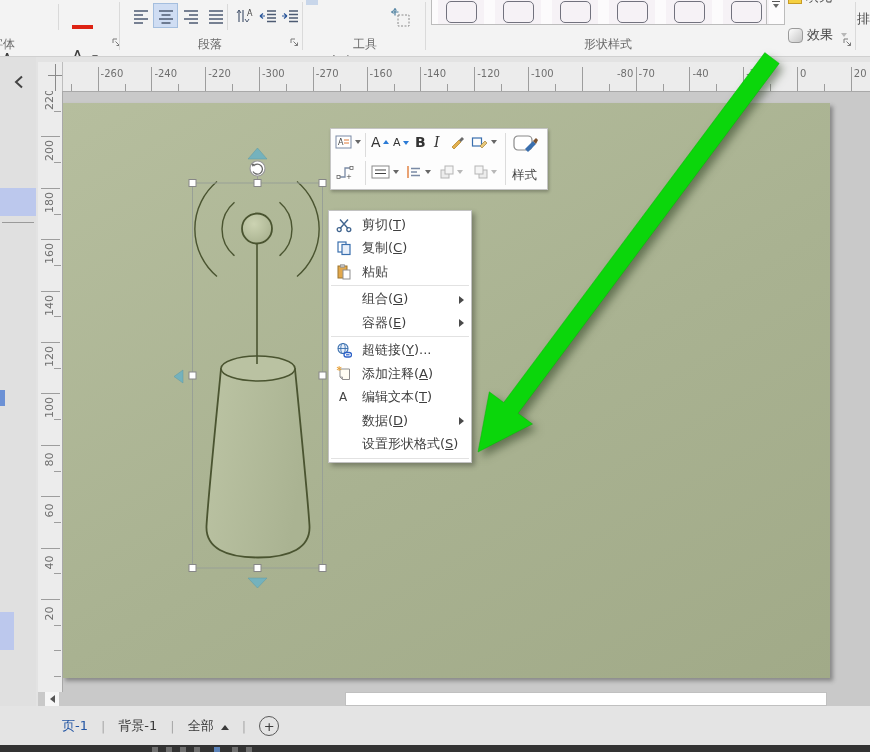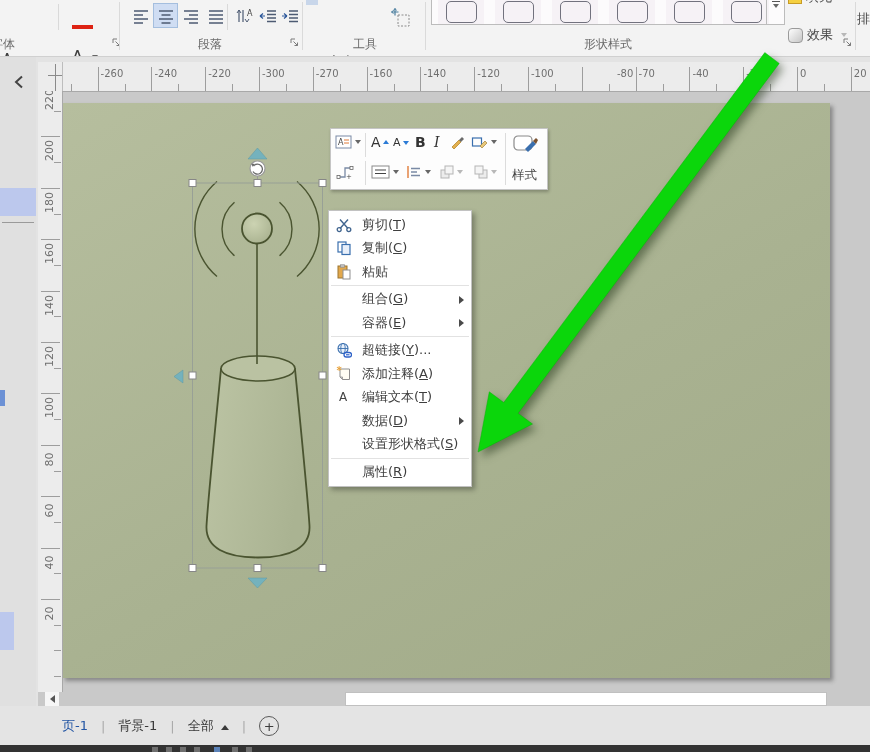--- a/index.html
+++ b/index.html
@@ -539,24 +539,20 @@
       <div class="mrow">
         <span class="micon"></span>
         <span class="mlabel">数据(<span class="ak">D</span>)</span>
         <span class="msub"></span>
       </div>
       <div class="mrow">
         <span class="micon"></span>
         <span class="mlabel">设置形状格式(<span class="ak">S</span>)</span>
       </div>
       <div class="msep"></div>
-      <div class="mrow">
-        <span class="micon"></span>
-        <span class="mlabel">属性(<span class="ak">R</span>)</span>
-      </div>
     </div>
 
   <svg class="arrowsvg" width="870" height="752" viewBox="0 0 870 752">
     <polygon points="764.8,52.6 503.7,402.5 489.3,391.8 478,452 532.5,424 518.1,413.3 779.2,63.4" fill="#0bd60b" stroke="#09b409" stroke-width="0.5"></polygon>
   </svg>
 
   <div class="hscroll">
     <div class="hs-btn">
         <span class="hs-la"></span>
       </div>

